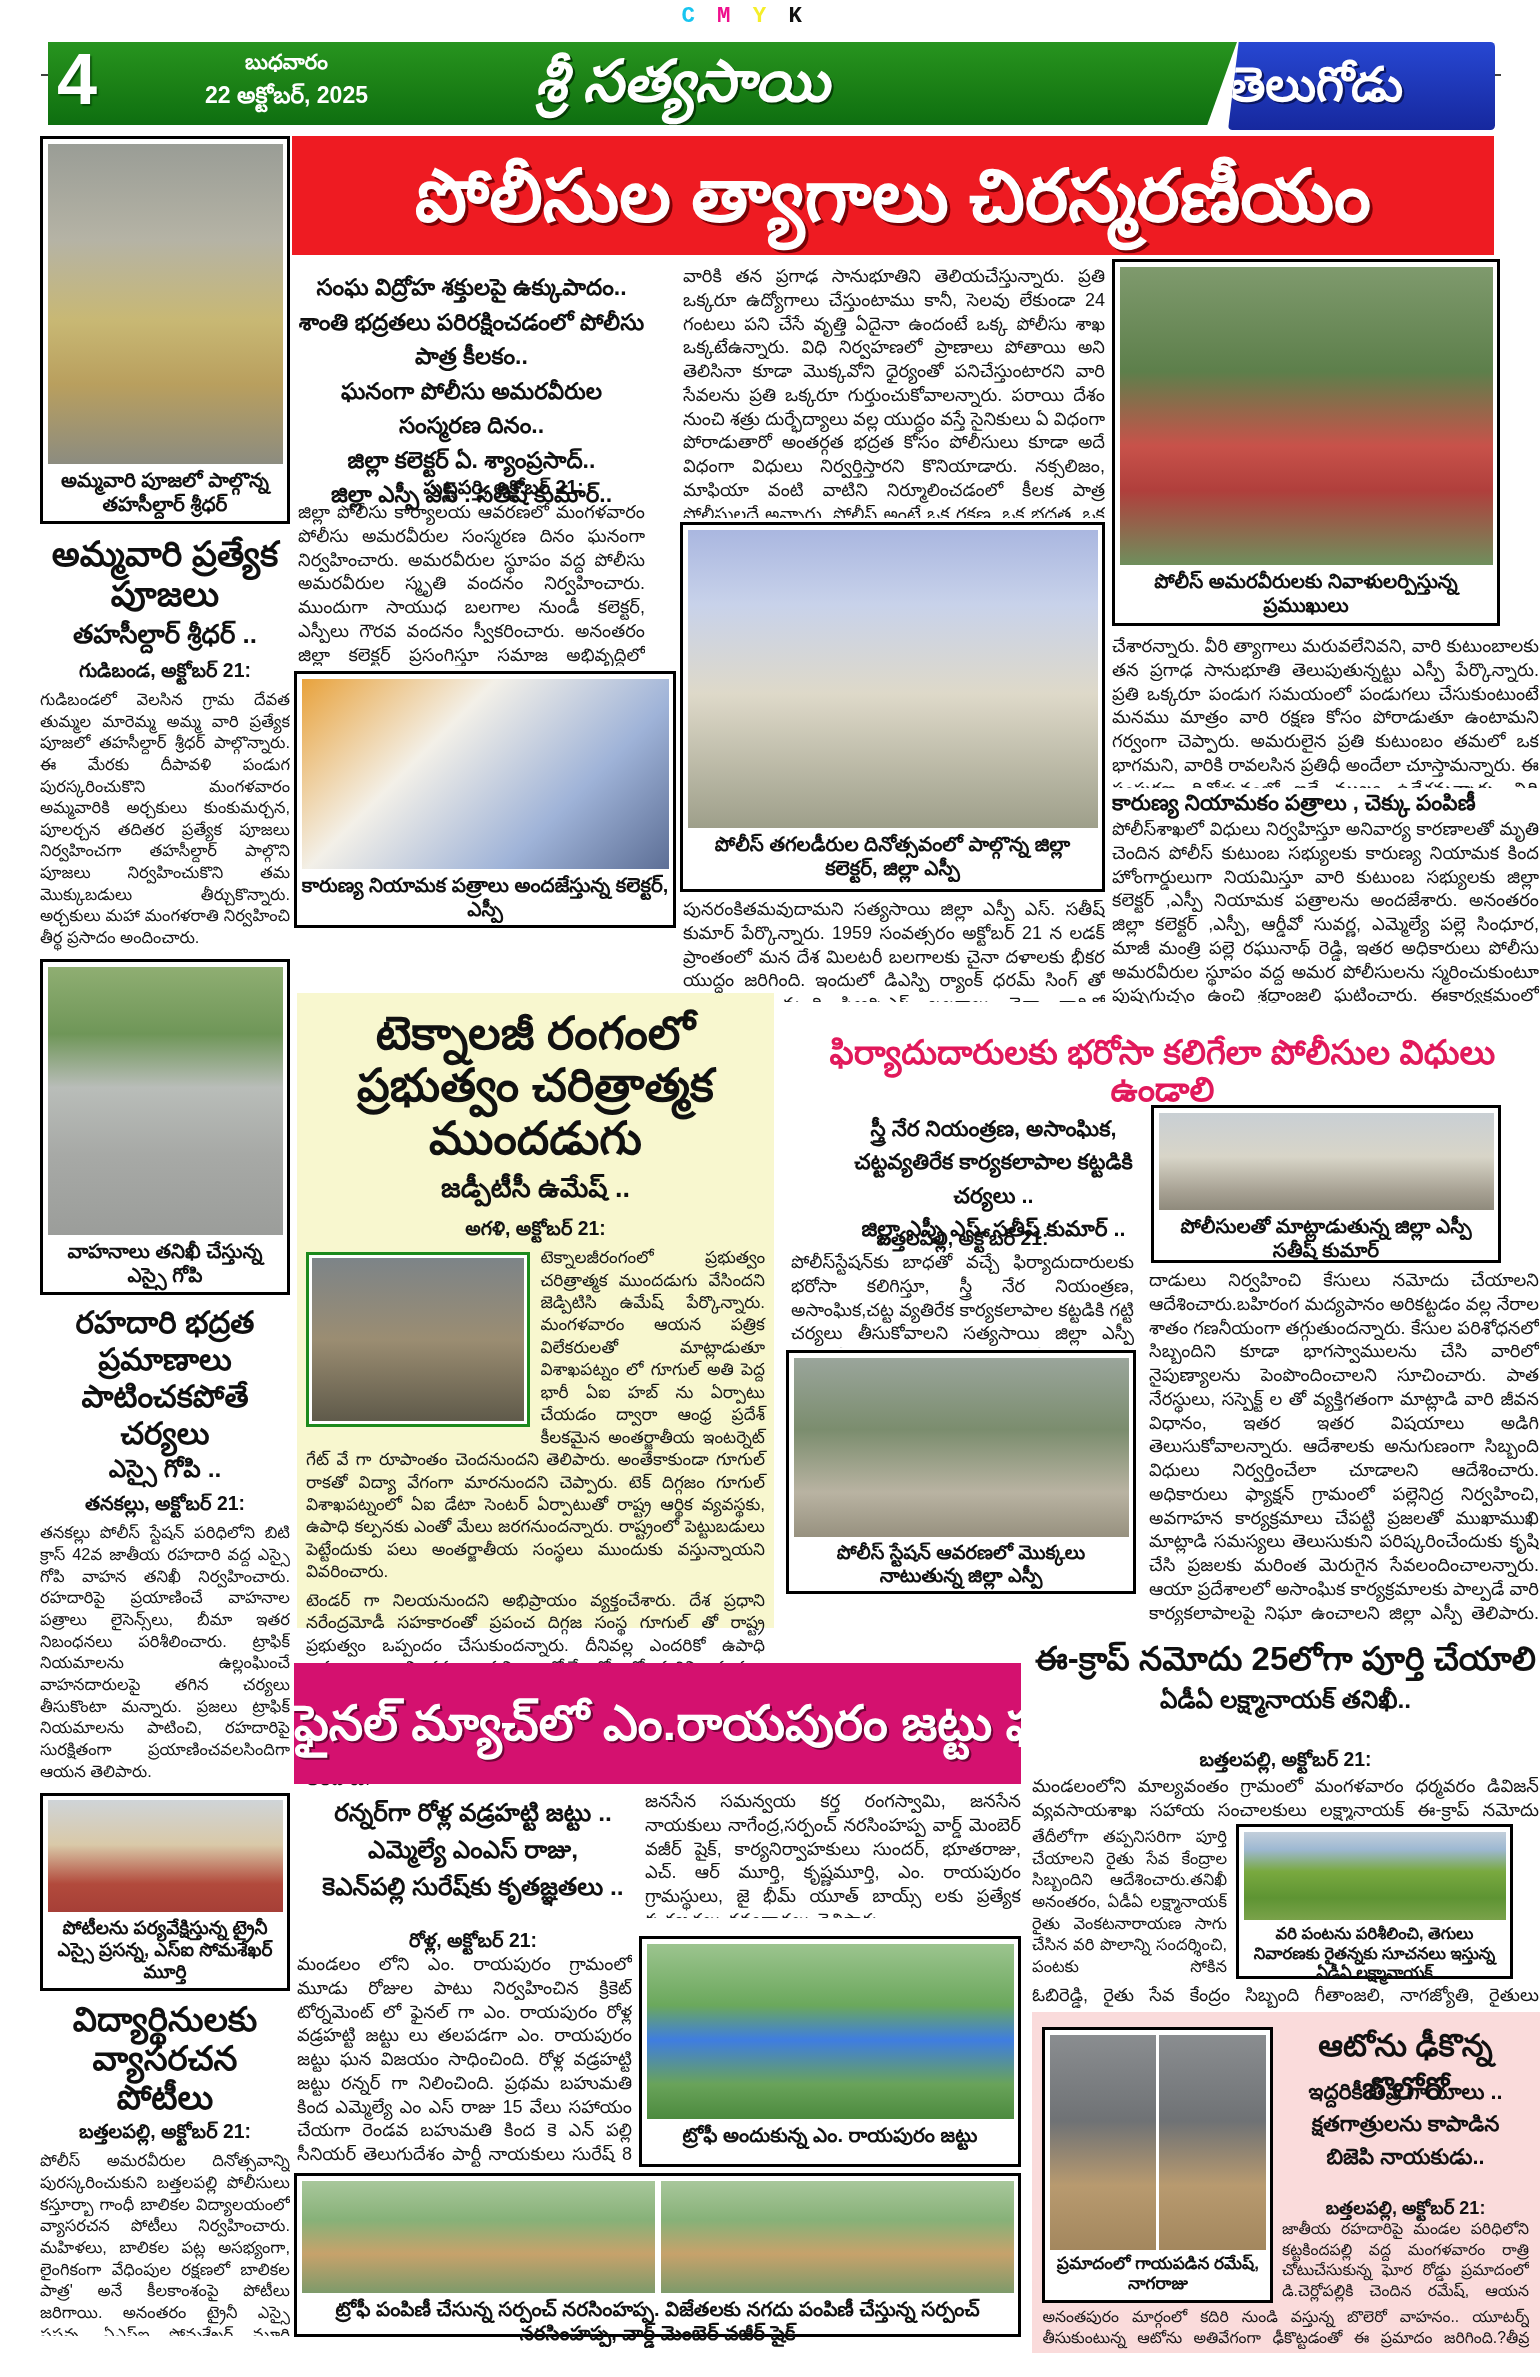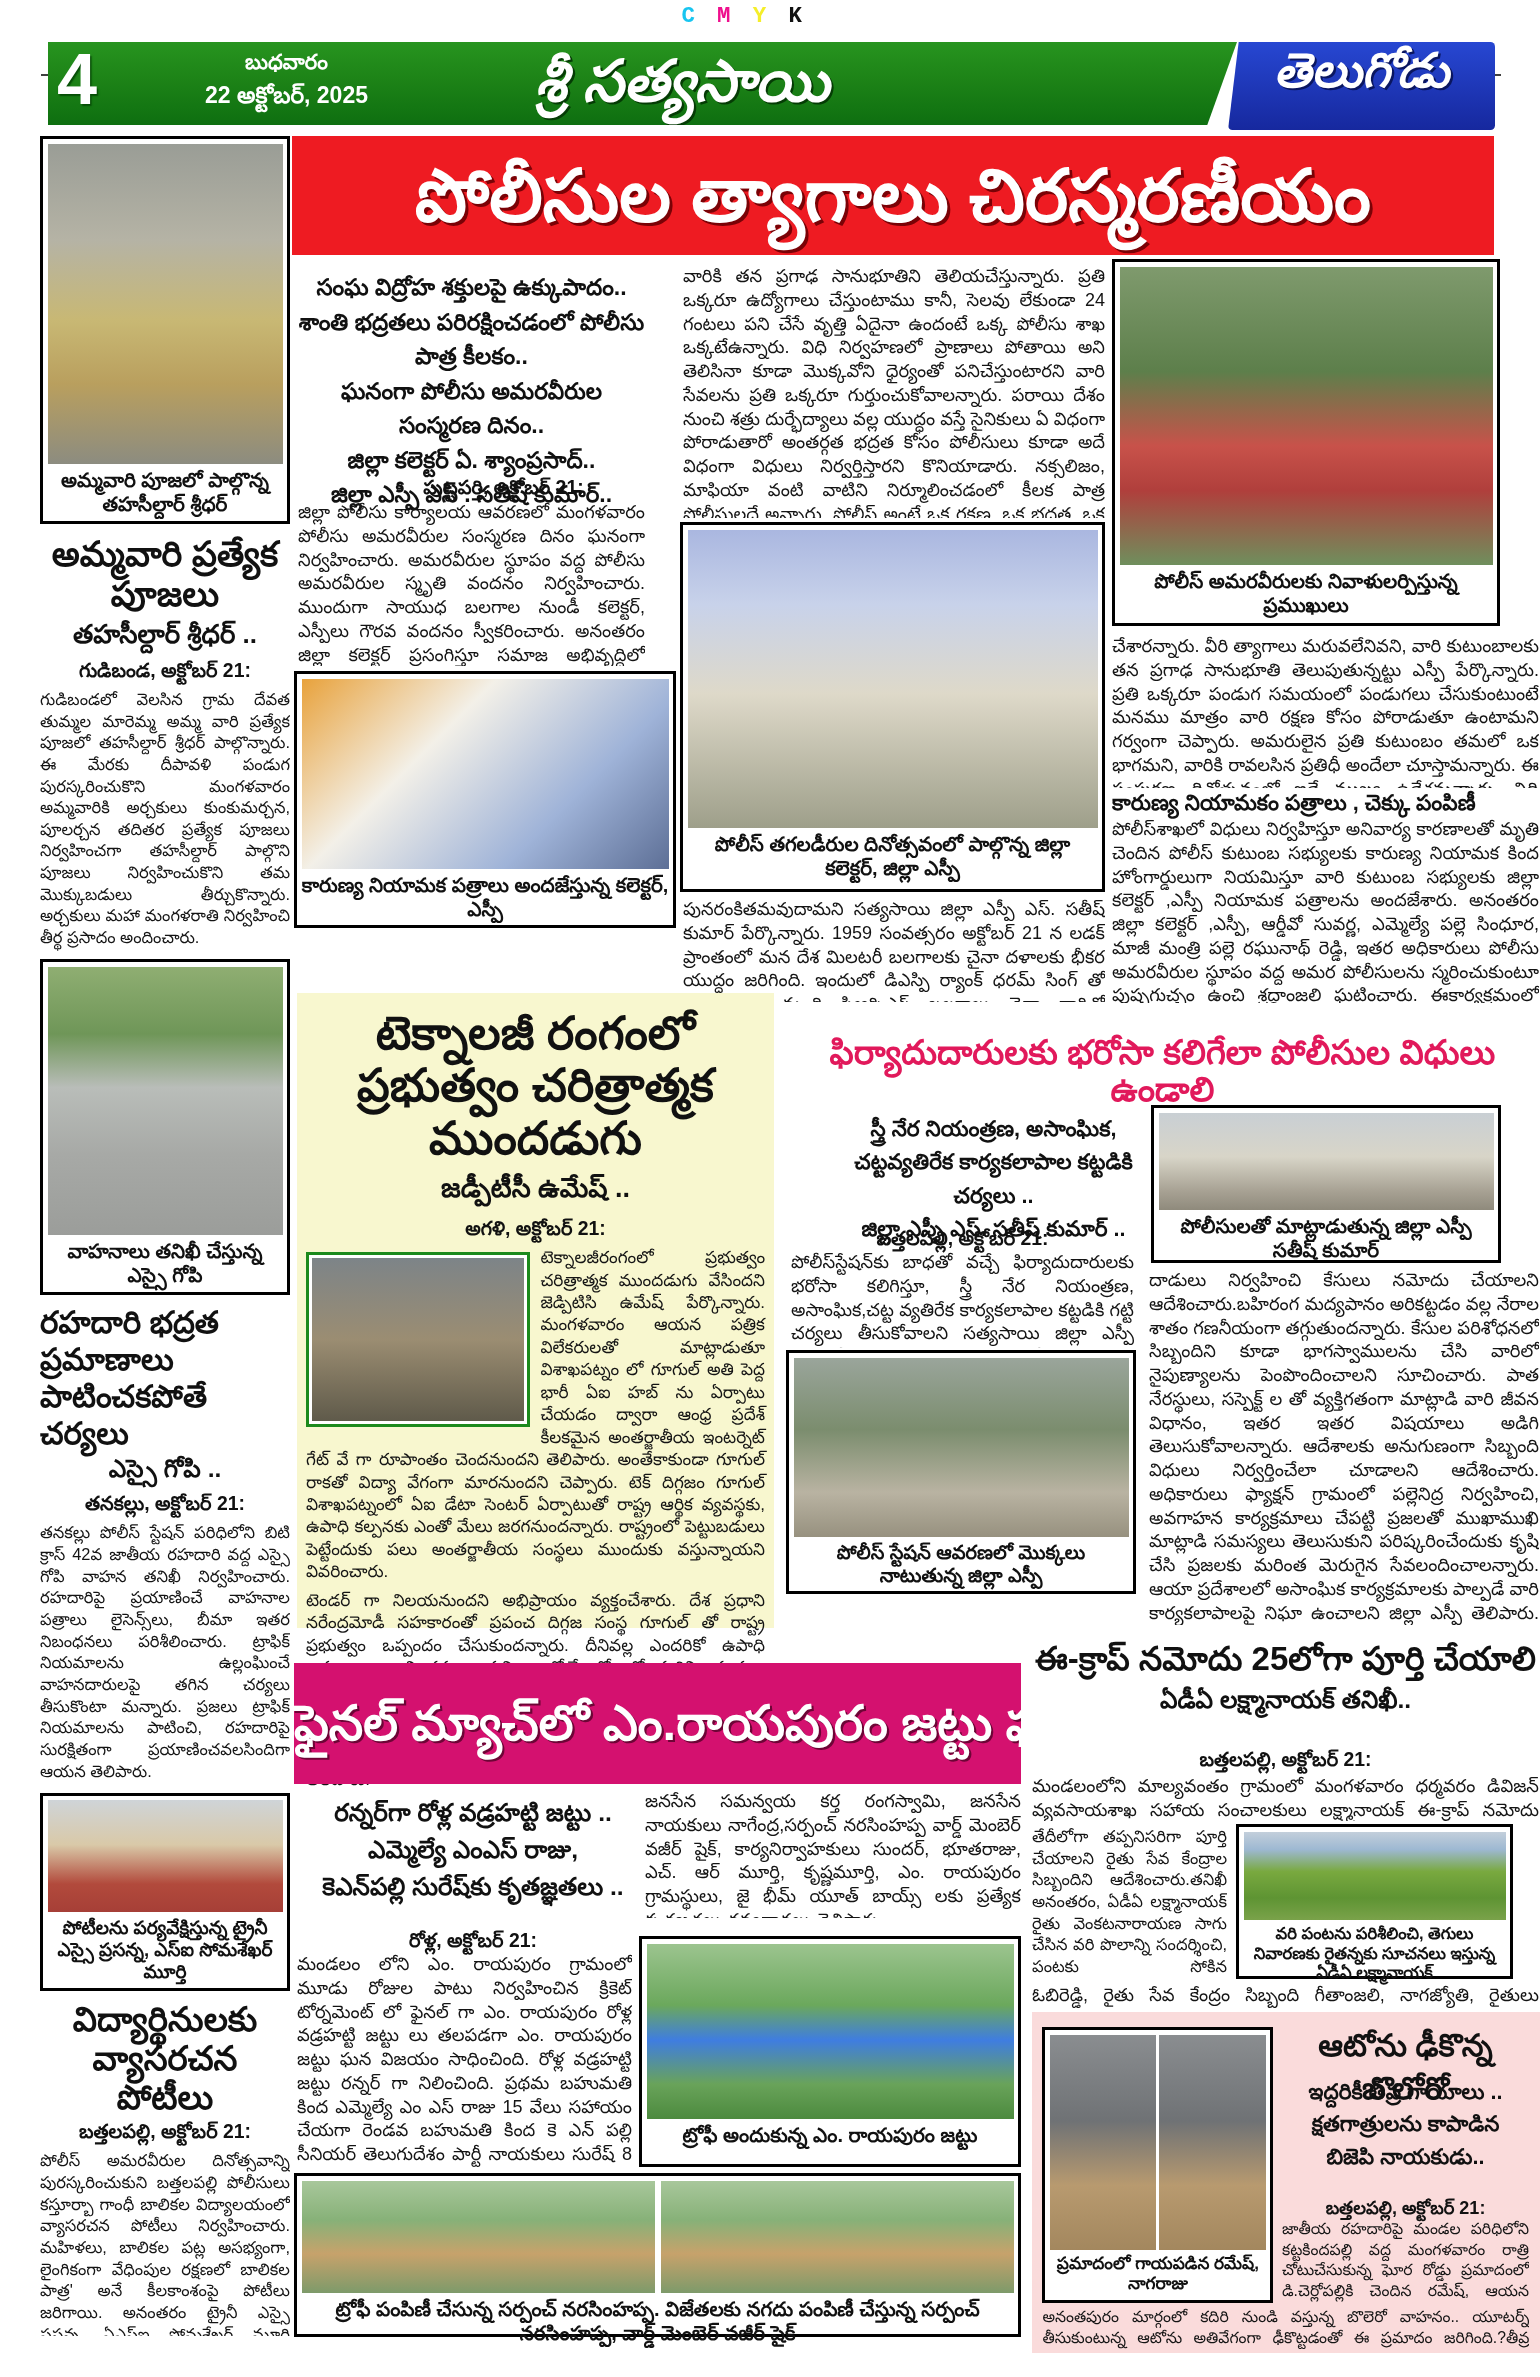--- a/index.html
+++ b/index.html
@@ -59,39 +59,39 @@
 
   <div class="abs greenbar" style="left:48px;top:42px;width:1189px;height:83px;">
     <div class="abs" style="left:9px;top:-4.5px;font-size:72px;font-weight:bold;color:#fff;text-shadow:1.5px 1.5px 1.5px #064d06;">4</div>
     <div class="abs" style="left:134px;top:7.5px;width:209px;text-align:center;color:#fff;font-weight:bold;">
       <div style="font-size:21px;">బుధవారం</div>
       <div style="font-size:23px;margin-top:3px;">22 అక్టోబర్, 2025</div>
     </div>
     <div class="abs" style="left:373px;top:4.5px;width:522px;text-align:center;color:#fff;font-weight:bold;font-size:58px;font-style:italic;text-shadow:2.2px 2.2px 0 #053c05;">శ్రీ సత్యసాయి</div>
   </div>
   <div class="abs bluebox" style="left:1228px;top:42px;width:267px;height:88px;">
-    <div class="abs" style="left:0;top:1px;width:100%;text-align:center;color:#fff;font-weight:bold;font-style:italic;font-size:48px;text-shadow:2.2px 2.2px 0 #0a1660;">తెలుగోడు</div>
+    <div class="abs" style="left:0;top:15px;width:100%;text-align:left;color:#fff;font-weight:bold;font-size:48px;text-shadow:2.2px 2.2px 0 #0a1660;">తెలుగోడు</div>
   </div>
 
   <div class="abs" style="left:40px;top:136px;width:250px;height:2200px;overflow:hidden;">
 
     <div class="pbox">
       <div class="pimg ph-temple" style="height:320px;"></div>
       <div class="pcap">అమ్మవారి పూజలో పాల్గొన్న తహసీల్దార్ శ్రీధర్</div>
     </div>
     <div style="font-weight:bold;font-size:35px;text-align:center;line-height:1.15;margin-top:10.4px;">అమ్మవారి ప్రత్యేక పూజలు</div>
     <div style="font-weight:bold;font-size:26px;text-align:center;margin-top:4.5px;">తహసీల్దార్ శ్రీధర్ ..</div>
     <div class="dateline">గుడిబండ, అక్టోబర్ 21:</div>
     <div class="jbody" style="font-size:16.4px;">గుడిబండలో వెలసిన గ్రామ దేవత తుమ్మల మారెమ్మ అమ్మ వారి ప్రత్యేక పూజలో తహసీల్దార్ శ్రీధర్ పాల్గొన్నారు. ఈ మేరకు దీపావళి పండుగ పురస్కరించుకొని మంగళవారం అమ్మవారికి అర్చకులు కుంకుమర్చన, పూలర్చన తదితర ప్రత్యేక పూజలు నిర్వహించగా తహసీల్దార్ పాల్గొని పూజలు నిర్వహించుకొని తమ మొక్కుబడులు తీర్చుకొన్నారు. అర్చకులు మహా మంగళరాతి నిర్వహించి తీర్థ ప్రసాదం అందించారు.</div>
 
     <div class="pbox" style="margin-top:10.4px;">
       <div class="pimg ph-road" style="height:268px;"></div>
       <div class="pcap">వాహనాలు తనిఖీ చేస్తున్న ఎస్సై గోపి</div>
     </div>
-    <div style="font-weight:bold;font-size:31px;text-align:left;line-height:1.2;margin-top:9px;">రహదారి భద్రత ప్రమాణాలు పాటించకపోతే చర్యలు</div>
+    <div style="font-weight:bold;font-size:31px;text-align:center;line-height:1.2;margin-top:9px;">రహదారి భద్రత ప్రమాణాలు పాటించకపోతే చర్యలు</div>
     <div style="font-weight:bold;font-size:24.6px;text-align:center;margin-top:3px;">ఎస్సై గోపి ..</div>
     <div class="dateline">తనకల్లు, అక్టోబర్ 21:</div>
     <div class="jbody" style="font-size:16.4px;">తనకల్లు పోలీస్ స్టేషన్ పరిధిలోని బిటి క్రాస్ 42వ జాతీయ రహదారి వద్ద ఎస్సై గోపి వాహన తనిఖీ నిర్వహించారు. రహదారిపై ప్రయాణించే వాహనాల పత్రాలు లైసెన్స్‌లు, బీమా ఇతర నిబంధనలు పరిశీలించారు. ట్రాఫిక్ నియమాలను ఉల్లంఘించే వాహనదారులపై తగిన చర్యలు తీసుకొంటా మన్నారు. ప్రజలు ట్రాఫిక్ నియమాలను పాటించి, రహదారిపై సురక్షితంగా ప్రయాణించవలసిందిగా ఆయన తెలిపారు.</div>
 
     <div class="pbox" style="margin-top:10.4px;">
       <div class="pimg ph-class" style="height:112px;"></div>
       <div class="pcap" style="font-size:18.6px;">పోటీలను పర్యవేక్షిస్తున్న ట్రైనీ  ఎస్సై ప్రసన్న, ఎస్ఐ సోమశేఖర్ మూర్తి</div>
     </div>
     <div style="font-weight:bold;font-size:34px;text-align:center;line-height:1.15;margin-top:9px;">విద్యార్థినులకు వ్యాసరచన పోటీలు</div>
     <div class="dateline">బత్తలపల్లి, అక్టోబర్ 21:</div>

